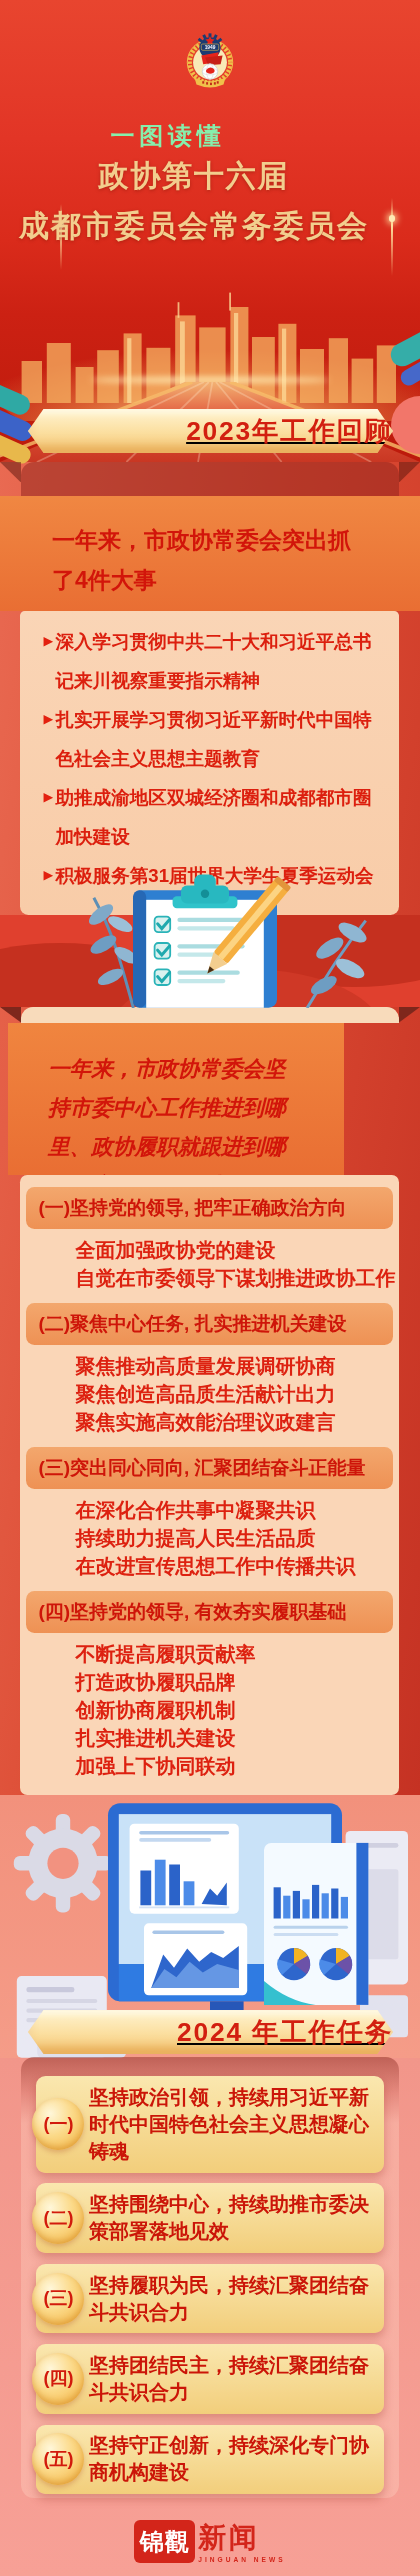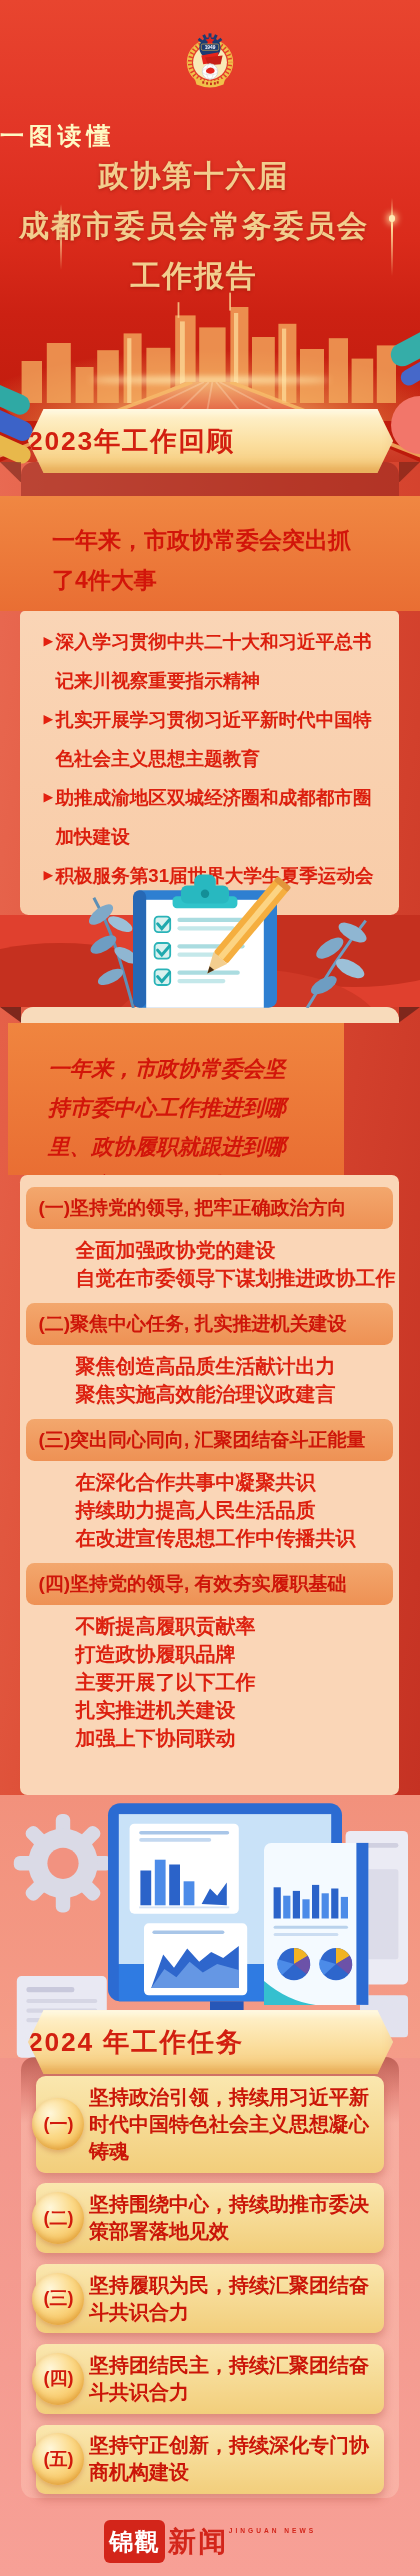--- a/index.html
+++ b/index.html
@@ -19,22 +19,22 @@
     background:linear-gradient(180deg,#F2968A 0%,#F7A096 100%); }
 
   
   .beam { position:absolute; width:1.8px; background:linear-gradient(180deg,rgba(255,235,180,0) 0%,#FFE2A0 35%,rgba(255,226,160,0) 100%); }
   .beam-l { left:60px; top:204px; height:66px; }
   .beam-r { left:391px; top:198px; height:78px; }
   .beam::before { content:""; position:absolute; left:-2.4px; top:17px; width:6.6px; height:6.6px;
     border-radius:50%; background:#FFE9B4; box-shadow:0 0 6px 2.4px rgba(255,226,160,.8); }
 
   .emblem { position:absolute; left:181px; top:26.4px; width:58px; height:65px; }
-  .tagline { position:absolute; left:0; top:120px; width:336px; text-align:left;
-    font-size:24px; font-weight:800; letter-spacing:4.8px; color:#fef9c3;
+  .tagline { position:absolute; left:0; top:120px; width:336px; text-align:center;
+    font-size:24px; font-weight:800; letter-spacing:4.8px; color:#86efac;
     font-family:"Liberation Serif","DejaVu Serif",serif; }
   .hero-title { position:absolute; left:0; top:151px; width:388px; text-align:center;
     font-size:30px; line-height:50px; font-weight:800; color:#F2CE8E;
     font-family:"Liberation Serif","DejaVu Serif",serif;
     text-shadow:0 1.2px 3.6px rgba(120,20,5,.45); letter-spacing:1.8px; }
 
   .skyline { position:absolute; left:0; top:271px; width:420px; height:150px; }
   .horizon { position:absolute; left:90px; top:377px; width:240px; height:6px; border-radius:50%;
     background:#FFE9B0; filter:blur(3px); opacity:.95; }
   .road { position:absolute; left:0; top:382px; width:420px; height:80px;
@@ -43,25 +43,25 @@
   .road-lines { position:absolute; left:0; top:382px; width:420px; height:80px; }
   .deco { position:absolute; border-radius:18px; }
   .deco-teal-l  { left:-17px; top:389px; width:48px; height:20.4px; background:#2FA9A4; transform:rotate(24deg); }
   .deco-blue-l  { left:-20.4px; top:414px; width:54px; height:20.4px; background:#3C63C8; transform:rotate(24deg); }
   .deco-gold-l  { left:-18px; top:439px; width:50px; height:18px; background:#E8B84B; transform:rotate(24deg); }
   .deco-teal-r  { left:389px; top:336px; width:54px; height:23px; background:#35ADA8; transform:rotate(-28deg); }
   .deco-pink-r  { left:391px; top:396px; width:58px; height:58px; background:#F2766A; border-radius:50%; }
   .deco-blue-r  { left:399px; top:363px; width:42px; height:15.6px; background:#4668C9; transform:rotate(-30deg); }
 
   
-  .ribbon { position:absolute; left:28px; width:365px; height:64px;
+  .ribbon { position:absolute; left:28px; width:365px; height:44px;
     clip-path:polygon(15.6px 0,calc(100% - 15.6px) 0,100% 50%,calc(100% - 15.6px) 100%,15.6px 100%,0 50%);
     background:linear-gradient(180deg,#FFF4D2 0%,#FBDE9E 55%,#F4C877 100%);
     box-shadow:inset 0 -7.2px 9.6px rgba(222,150,60,.55), inset 0 3.6px 6px #FFFBE8;
-    display:flex; align-items:center; justify-content:flex-start; z-index:6; }
+    display:flex; align-items:center; justify-content:flex-end; z-index:6;text-decoration:underline; }
   .ribbon span { font-size:26.4px; font-weight:800; color:#D21F10; letter-spacing:1.8px; }
   .ribbon-2023 { top:409px; }
   .ribbon-2024 { top:2010px; }
 
   
   .panel-lip { position:absolute; left:21px; top:462px; width:378px; height:34px;
     border-radius:13.2px 13.2px 0 0; background:rgba(145,36,28,.52); }
   .wedge { position:absolute; top:462px; width:21px; height:20.4px; background:rgba(90,20,12,.5); }
   .wedge-l { left:0; clip-path:polygon(0 0,100% 0,100% 100%); }
   .wedge-r { left:399px; clip-path:polygon(0 0,100% 0,0 100%); }
@@ -118,26 +118,26 @@
   .task-card:first-child { margin-top:19px; }
   .badge { position:absolute; left:-3.6px; top:50%; transform:translateY(-50%);
     width:52px; height:52px; border-radius:50%;
     background:radial-gradient(circle at 35% 30%,#FFF7DA 0%,#FBD988 45%,#F3B23E 100%);
     box-shadow:inset 0 -3px 6px rgba(200,120,20,.45), 0 2.4px 4.8px rgba(160,50,20,.25);
     display:flex; align-items:center; justify-content:center;
     font-size:18px; font-weight:800; color:#D21A0C; }
 
   
   .footer-logo { position:absolute; left:0; top:2520px; width:420px;
-    display:flex; justify-content:center; align-items:center; gap:3px; }
+    display:flex; justify-content:center; align-items:flex-end; gap:3px; }
   .logo-box { width:61px; height:43px; background:#D3251A; border-radius:6px;
     display:flex; align-items:center; justify-content:center;
     font-size:24px; font-weight:800; color:#FFFFFF; letter-spacing:1.2px;
     font-family:"Liberation Serif","DejaVu Serif",serif; }
-  .logo-right { display:flex; }
+  .logo-right { display:flex; flex-direction:column; }
   .logo-cn { font-size:28px; line-height:32px; font-weight:800; color:#D3251A;
     font-family:"Liberation Serif","DejaVu Serif",serif; letter-spacing:2.4px; }
   .logo-en { margin-top:1.8px; font-size:6.6px; letter-spacing:3px; font-weight:700; color:#D3251A; }
 </style>
 </head>
 <body>
 
 <div class="canvas">
 
   <div class="band band-hero"></div>
@@ -231,21 +231,20 @@
       <rect x="60" y="116" width="4" height="5"></rect>
         <rect x="68" y="115" width="4" height="5"></rect>
         <rect x="74" y="113" width="4" height="5"></rect>
       </g>
   </svg>
 
   <div class="tagline">一图读懂</div>
   <div class="hero-title">
     <div>政协第十六届</div>
     <div>成都市委员会常务委员会</div>
-    <div>工作报告</div>
   </div>
 
   <div class="ribbon ribbon-2023">
     <span>2023年工作回顾</span>
   </div>
 
   <div class="wedge wedge-l"></div>
   <div class="wedge wedge-r"></div>
   <div class="panel-lip"></div>
 
@@ -325,40 +324,41 @@
       </div>
     <div class="subs">
       <div class="sub">全面加强政协党的建设</div>
       <div class="sub">自觉在市委领导下谋划推进政协工作</div>
     </div>
     <div class="pill">
         <span>(二)</span>
         <span>聚焦中心任务, 扎实推进机关建设</span>
       </div>
     <div class="subs">
+      <div class="sub">聚焦推动高质量发展调研协商</div>
       <div class="sub">聚焦创造高品质生活献计出力</div>
       <div class="sub">聚焦实施高效能治理议政建言</div>
     </div>
     <div class="pill">
         <span>(三)</span>
         <span>突出同心同向, 汇聚团结奋斗正能量</span>
       </div>
     <div class="subs">
       <div class="sub">在深化合作共事中凝聚共识</div>
       <div class="sub">持续助力提高人民生活品质</div>
       <div class="sub">在改进宣传思想工作中传播共识</div>
     </div>
     <div class="pill">
         <span>(四)</span>
         <span>坚持党的领导, 有效夯实履职基础</span>
       </div>
     <div class="subs">
       <div class="sub">不断提高履职贡献率</div>
       <div class="sub">打造政协履职品牌</div>
-      <div class="sub">主要开展了以下工作</div>
+      <div class="sub">创新协商履职机制</div>
       <div class="sub">扎实推进机关建设</div>
       <div class="sub">加强上下协同联动</div>
     </div>
   </div>
 
   <svg class="computer" viewBox="0 0 660 434">
     <g>
       <rect x="73" y="28" width="24" height="164" rx="10" fill="#DADAE6"></rect>
       <rect x="73" y="28" width="24" height="164" rx="10" fill="#DADAE6" transform="rotate(45 85 110)"></rect>
       <rect x="73" y="28" width="24" height="164" rx="10" fill="#DADAE6" transform="rotate(90 85 110)"></rect>

